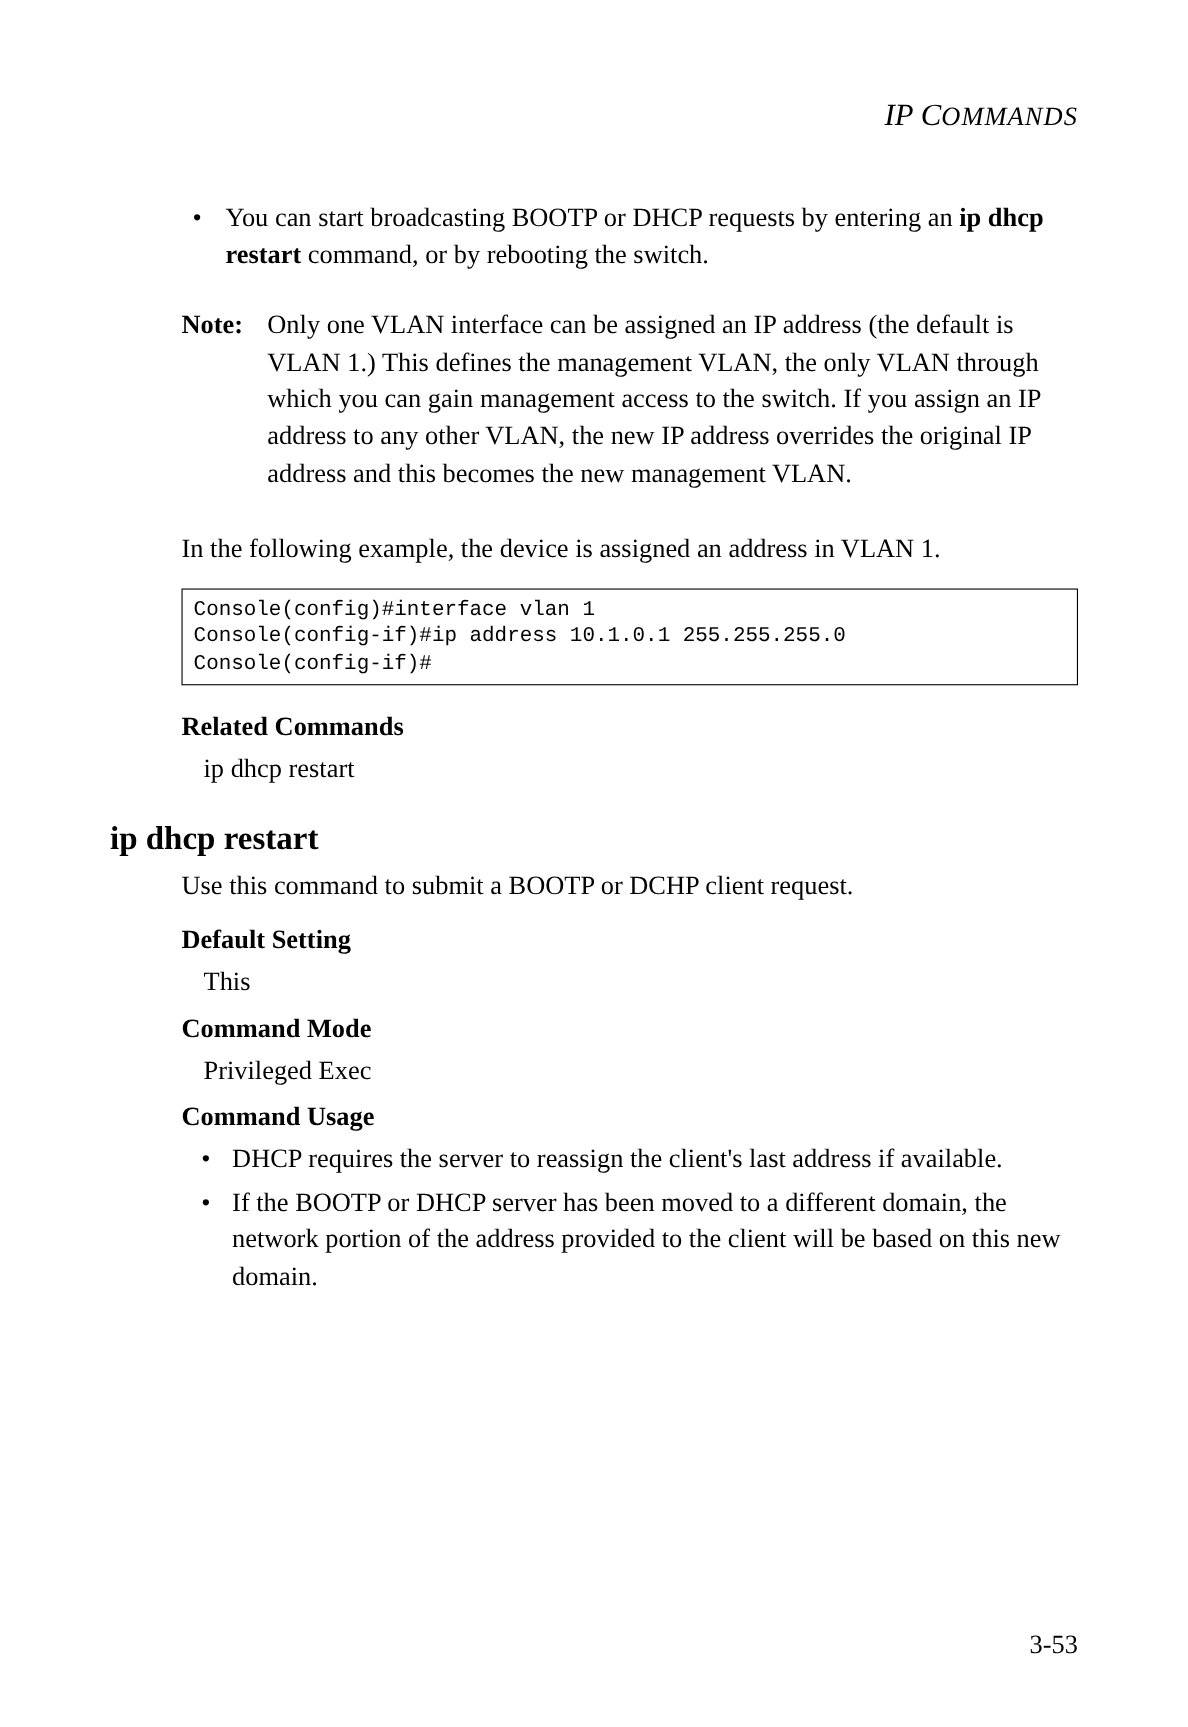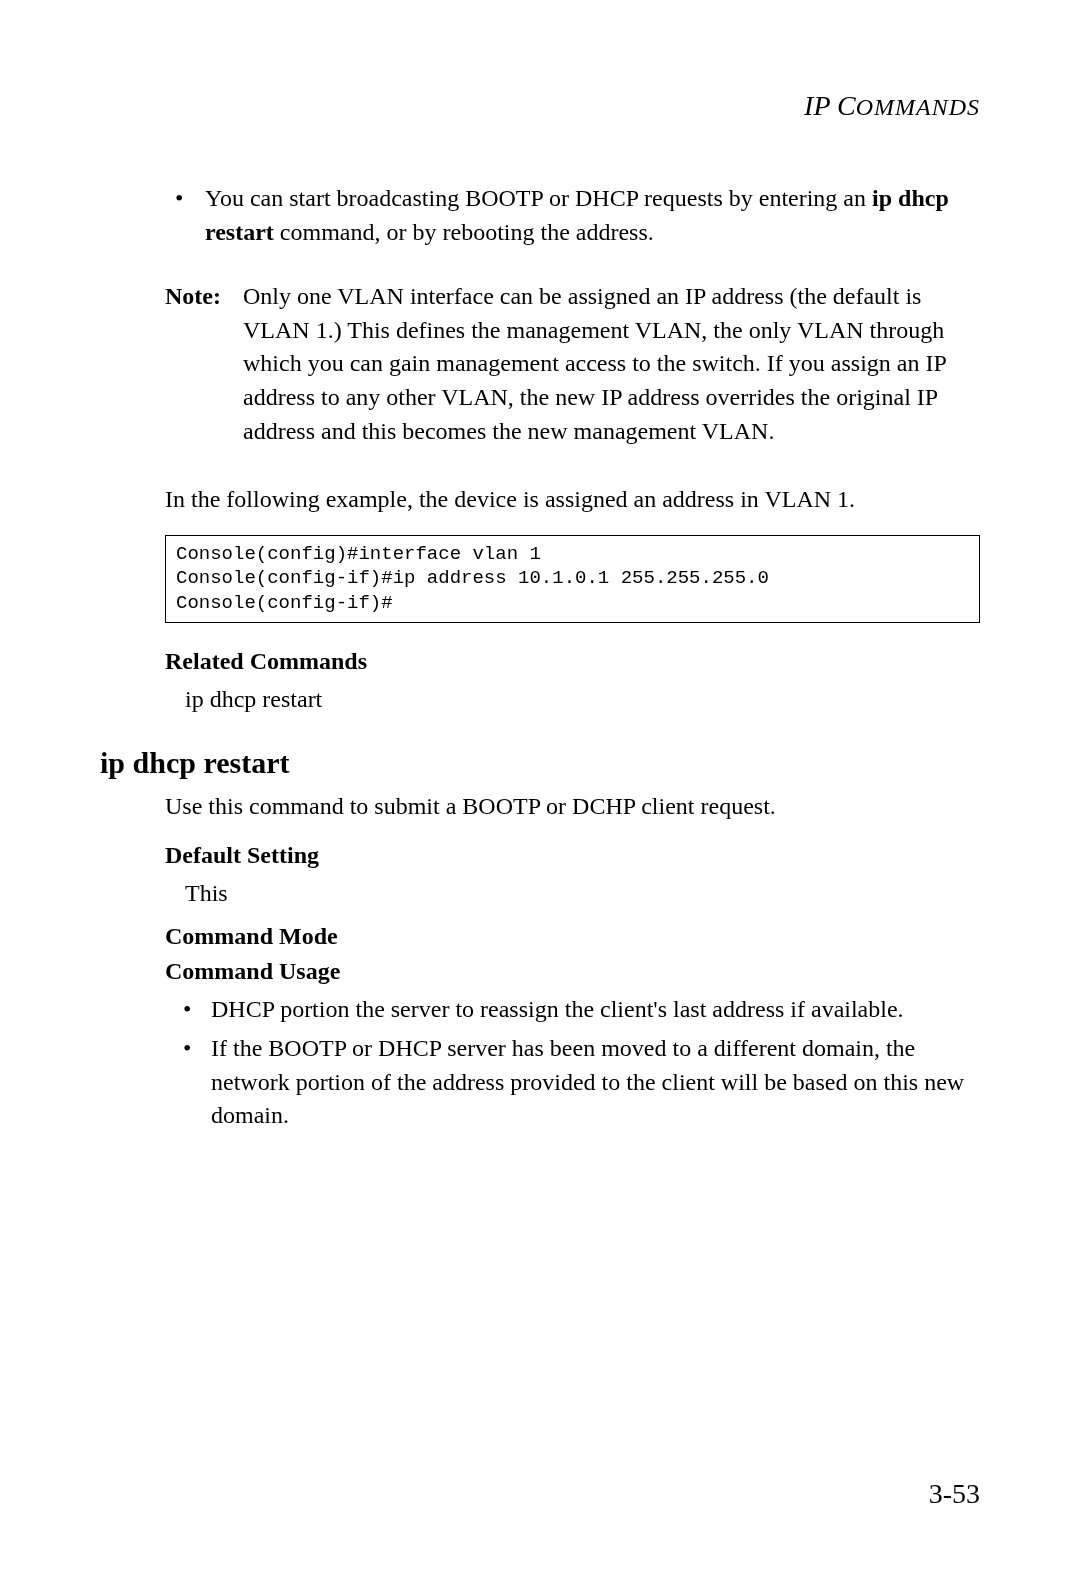--- a/index.html
+++ b/index.html
@@ -111,36 +111,36 @@
       width: 28px;
       flex-shrink: 0;
     }
     .usage-bullet-text {
       flex: 1;
     }
     .page-number {
       position: absolute;
       bottom: 60px;
       right: 100px;
-      font-size: 28px;
+      font-size: 24px;
     }
   </style>
 </head>
 <body>
 
 <div class="header-section">
   <span class="header-main">IP C</span><span class="header-smallcaps">OMMANDS</span>
 </div>
 
 <div class="content">
 
   <div class="bullet-item">
     <div class="bullet-marker">•</div>
     <div class="bullet-text">
-      <span>You can start broadcasting BOOTP or DHCP requests by entering an </span><span class="bold-inline">ip dhcp restart</span><span> command, or by rebooting the address.</span>
+      <span>You can start broadcasting BOOTP or DHCP requests by entering an </span><span class="bold-inline">ip dhcp restart</span><span> command, or by rebooting the switch.</span>
     </div>
   </div>
 
   <div class="note-block">
     <div class="note-label">Note:</div>
     <div class="note-text">Only one VLAN interface can be assigned an IP address (the default is VLAN 1.) This defines the management VLAN, the only VLAN through which you can gain management access to the switch. If you assign an IP address to any other VLAN, the new IP address overrides the original IP address and this becomes the new management VLAN.</div>
   </div>
 
   <div class="body-text">In the following example, the device is assigned an address in VLAN 1.</div>
   <div class="code-block">Console(config)#interface vlan 1
@@ -150,25 +150,26 @@
   <div class="section-heading">Related Commands</div>
   <div class="indented-text">ip dhcp restart</div>
 
   <div class="command-title">ip dhcp restart</div>
   <div class="body-text">Use this command to submit a BOOTP or DCHP client request.</div>
 
   <div class="section-heading">Default Setting</div>
   <div class="indented-text" style="margin-bottom: 12px;">This</div>
 
   <div class="section-heading">Command Mode</div>
+  <div class="indented-text" style="margin-bottom: 12px;">Privileged Exec</div>
 
   <div class="section-heading">Command Usage</div>
   <div class="usage-bullet">
     <div class="usage-bullet-marker">•</div>
-    <div class="usage-bullet-text">DHCP portion the server to reassign the client's last address if available.</div>
+    <div class="usage-bullet-text">DHCP requires the server to reassign the client's last address if available.</div>
   </div>
   <div class="usage-bullet">
     <div class="usage-bullet-marker">•</div>
     <div class="usage-bullet-text">If the BOOTP or DHCP server has been moved to a different domain, the network portion of the address provided to the client will be based on this new domain.</div>
   </div>
 
 </div>
 
 <div class="page-number">3-53</div>
 

